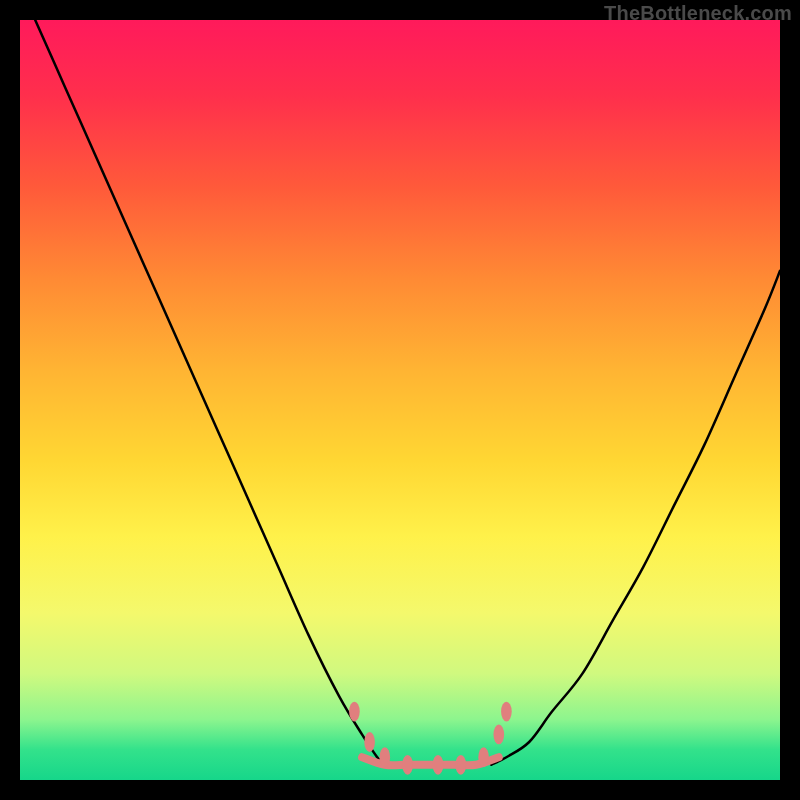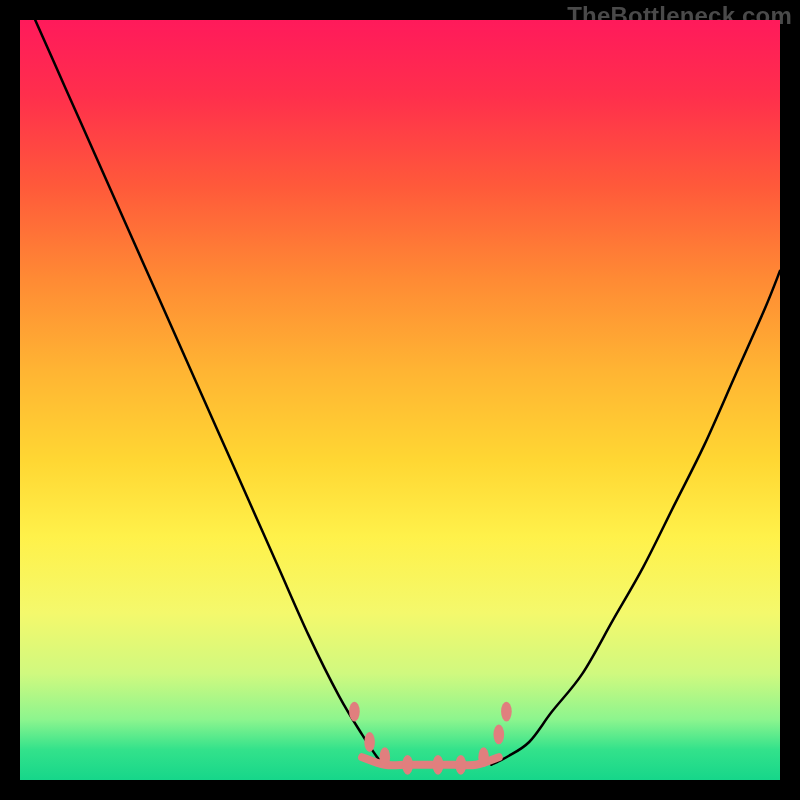--- a/index.html
+++ b/index.html
@@ -47,21 +47,21 @@
     left: 0;
     top: 0;
     width: 760px;
     height: 760px;
   }
   .watermark {
     position: absolute;
     top: 2px;
     right: 8px;
     color: #4a4a4a;
-    font-size: 24px;
+    font-size: 20px;
     font-weight: 600;
     letter-spacing: 0.2px;
     user-select: none;
   }
 </style>
 </head>
 <body>
 
 <div class="watermark">TheBottleneck.com</div>
 

